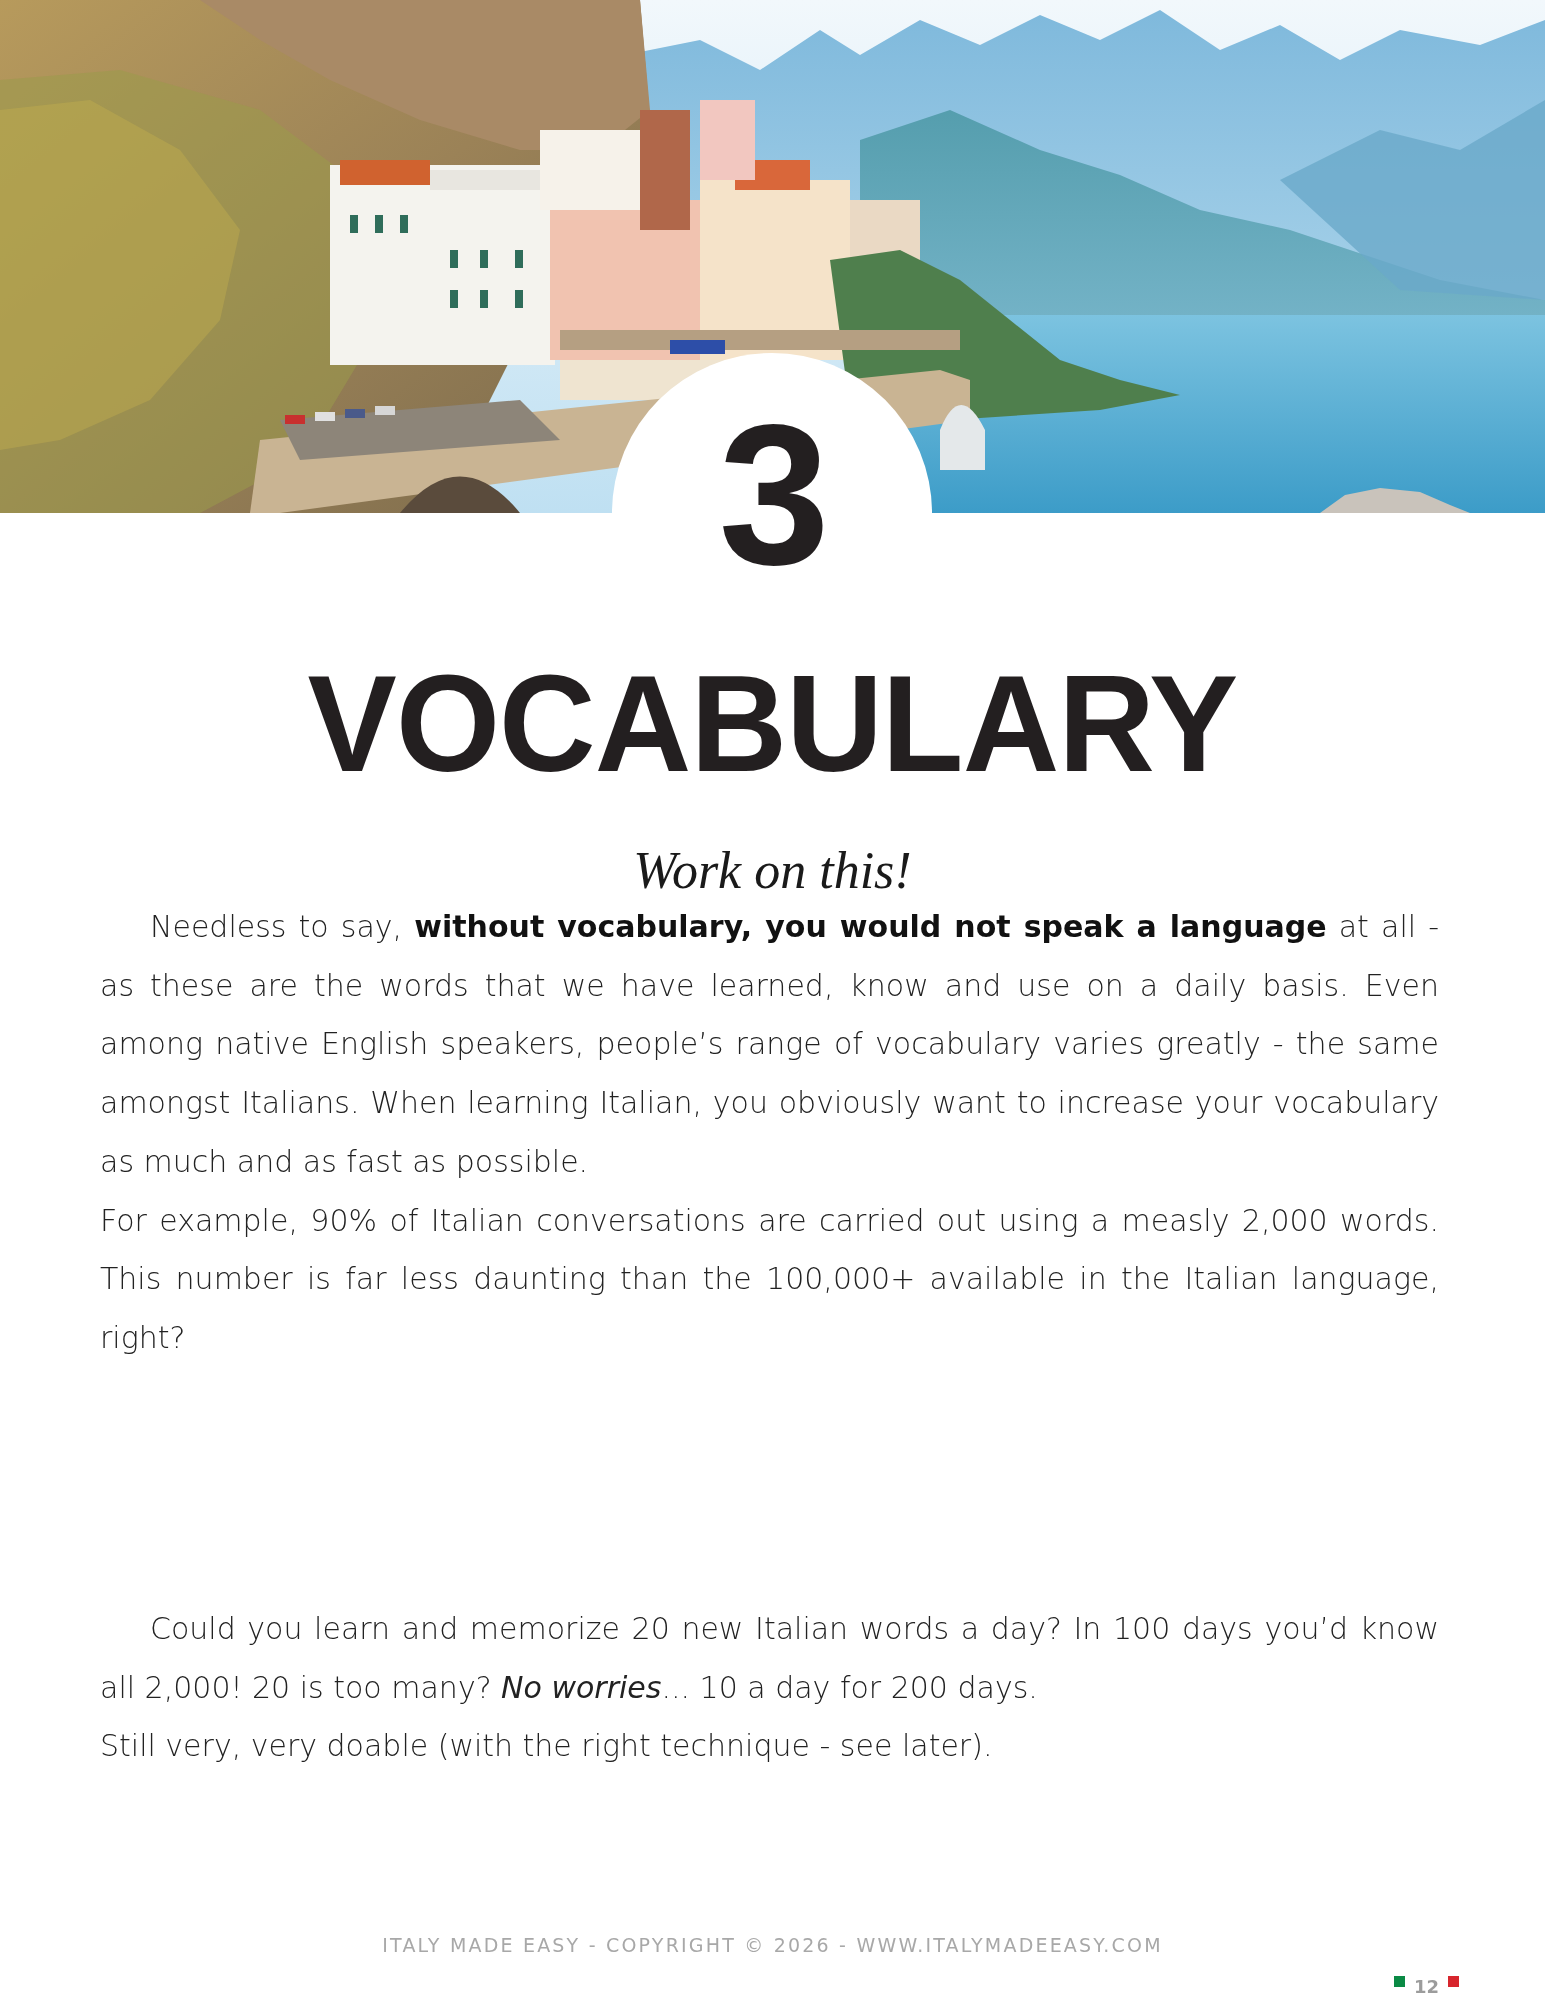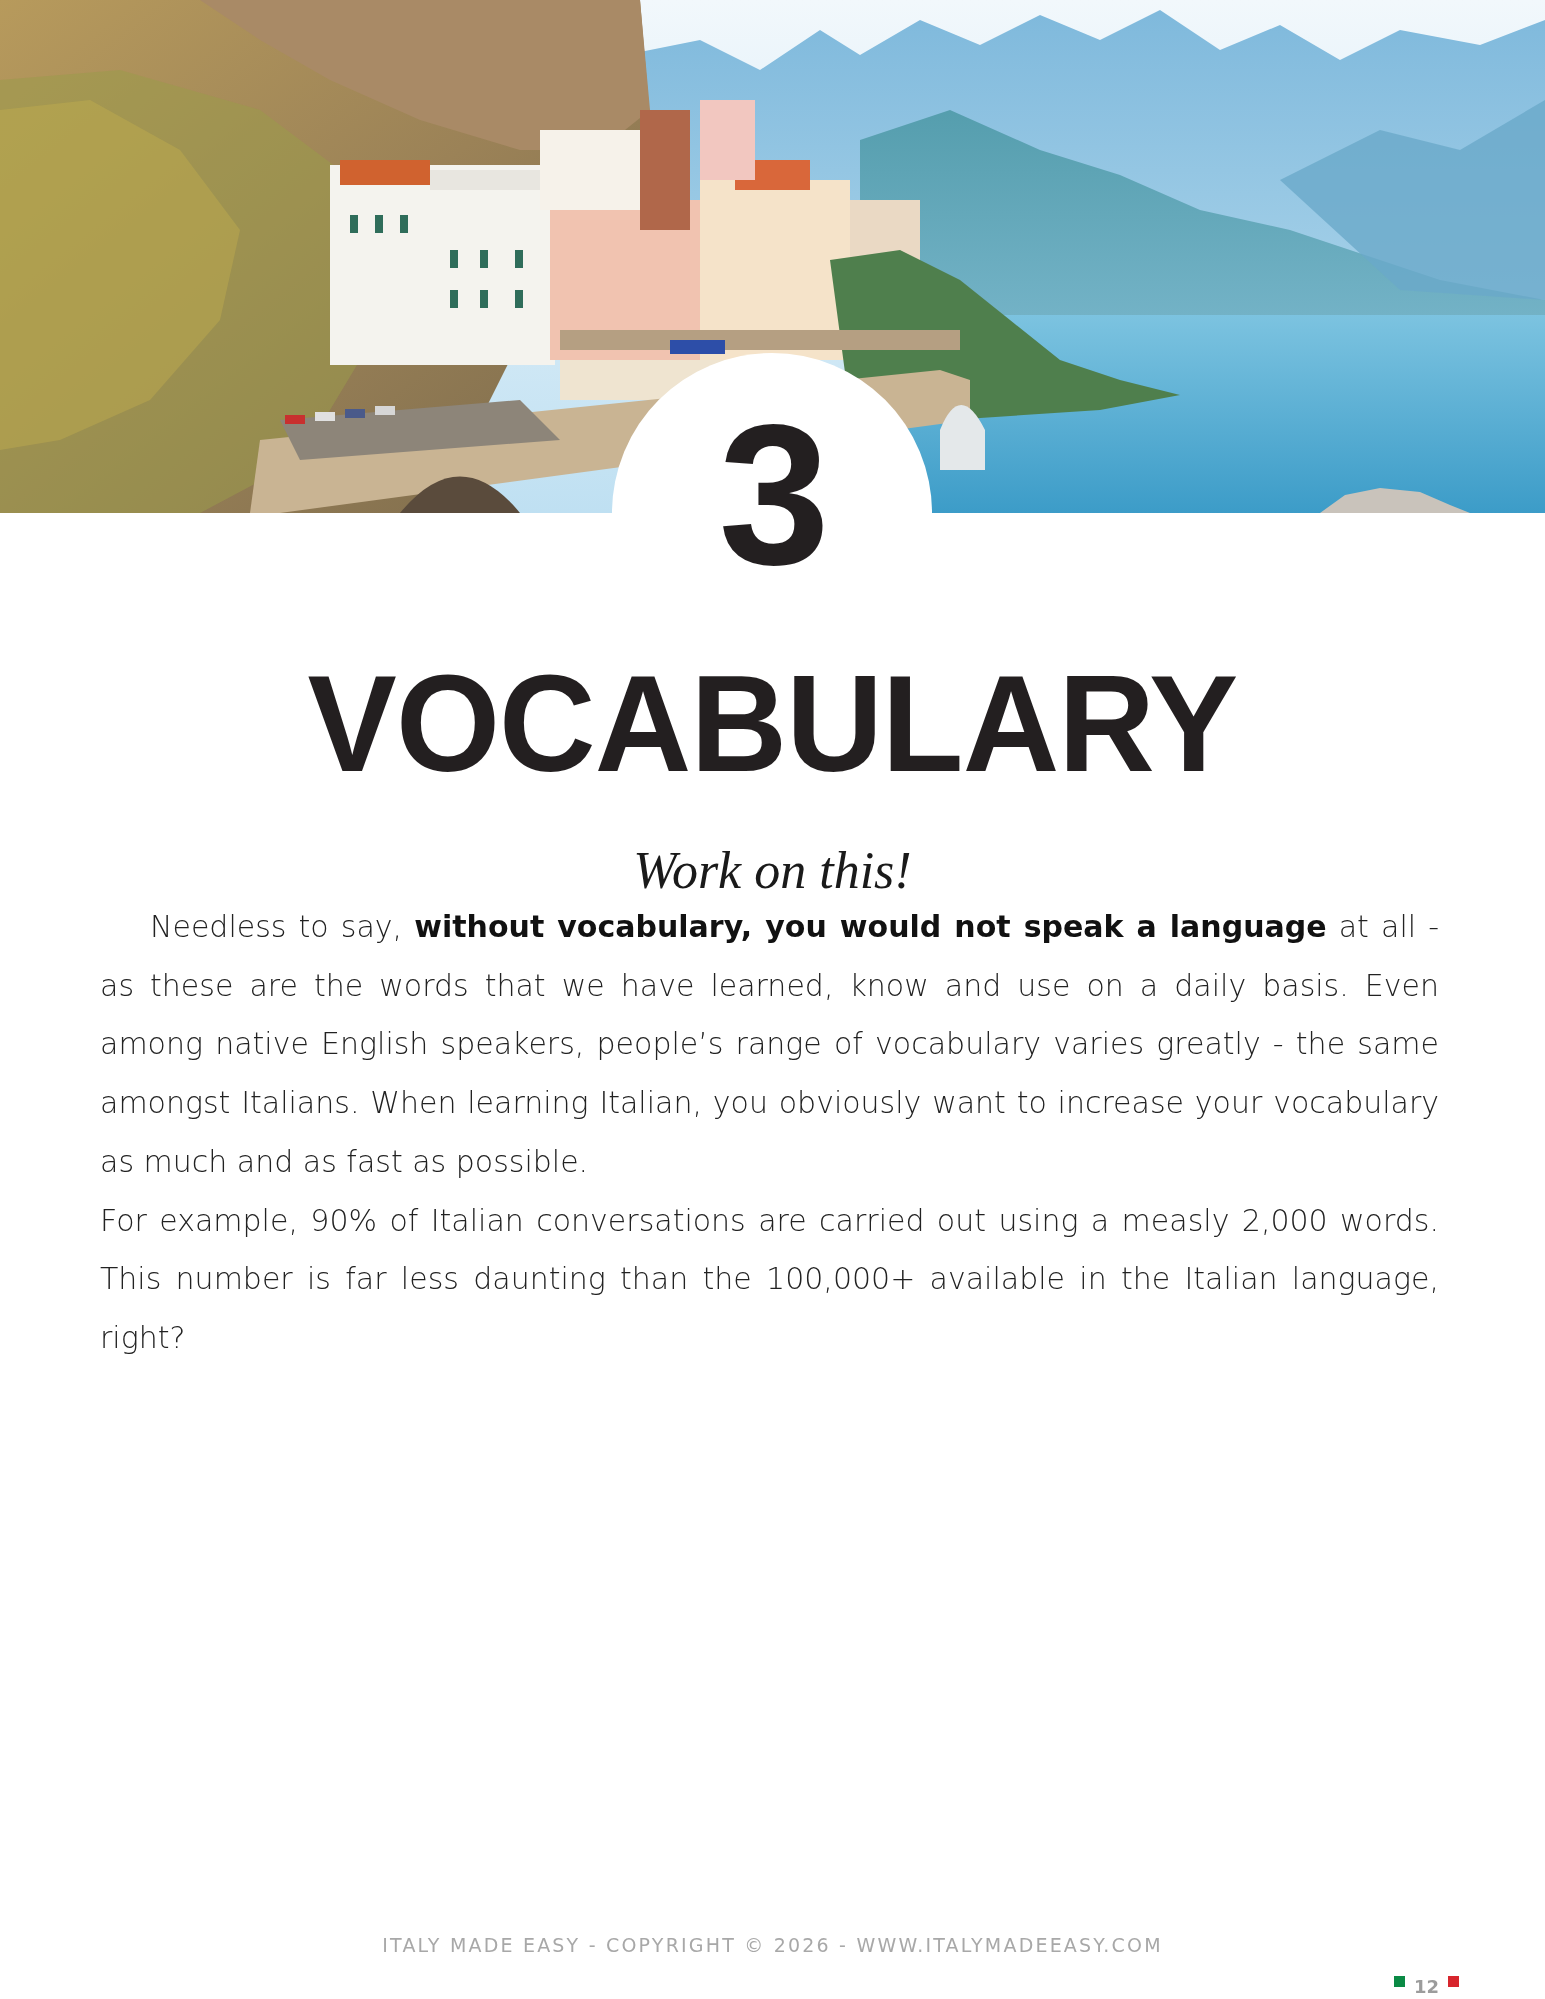--- a/index.html
+++ b/index.html
@@ -137,20 +137,22 @@
 
 <h1 class="title" style="margin:0;">VOCABULARY</h1>
 <div class="subtitle">Work on this!</div>
 
 <div class="body-text para1">
   <p class="indent"><span>Needless to say, </span><b>without vocabulary, you would not speak a language</b><span> at all - as these are the words that we have learned, know and use on a daily basis. Even among native English speakers, people’s range of vocabulary varies greatly - the same amongst Italians. When learning Italian, you obviously want to increase your vocabulary as much and as fast as possible.</span></p>
   <p>For example, 90% of Italian conversations are carried out using a measly 2,000 words. This number is far less daunting than the 100,000+ available in the Italian language, right?</p>
 </div>
 
 <div class="body-text para2">
+  <p class="indent last-left"><span>Could you learn and memorize 20 new Italian words a day? In 100 days you’d know all 2,000! 20 is too many? </span><i>No worries</i><span>... 10 a day for 200 days.</span></p>
+  <p class="last-left">Still very, very doable (with the right technique - see later).</p>
 </div>
 
 <div class="footer">ITALY MADE EASY - COPYRIGHT © 2026 - WWW.ITALYMADEEASY.COM</div>
 <div class="page-num">
   <span class="flag-sq flag-green"></span>
   <span class="num">12</span>
   <span class="flag-sq flag-red"></span>
 </div>
 
 </body></html>

